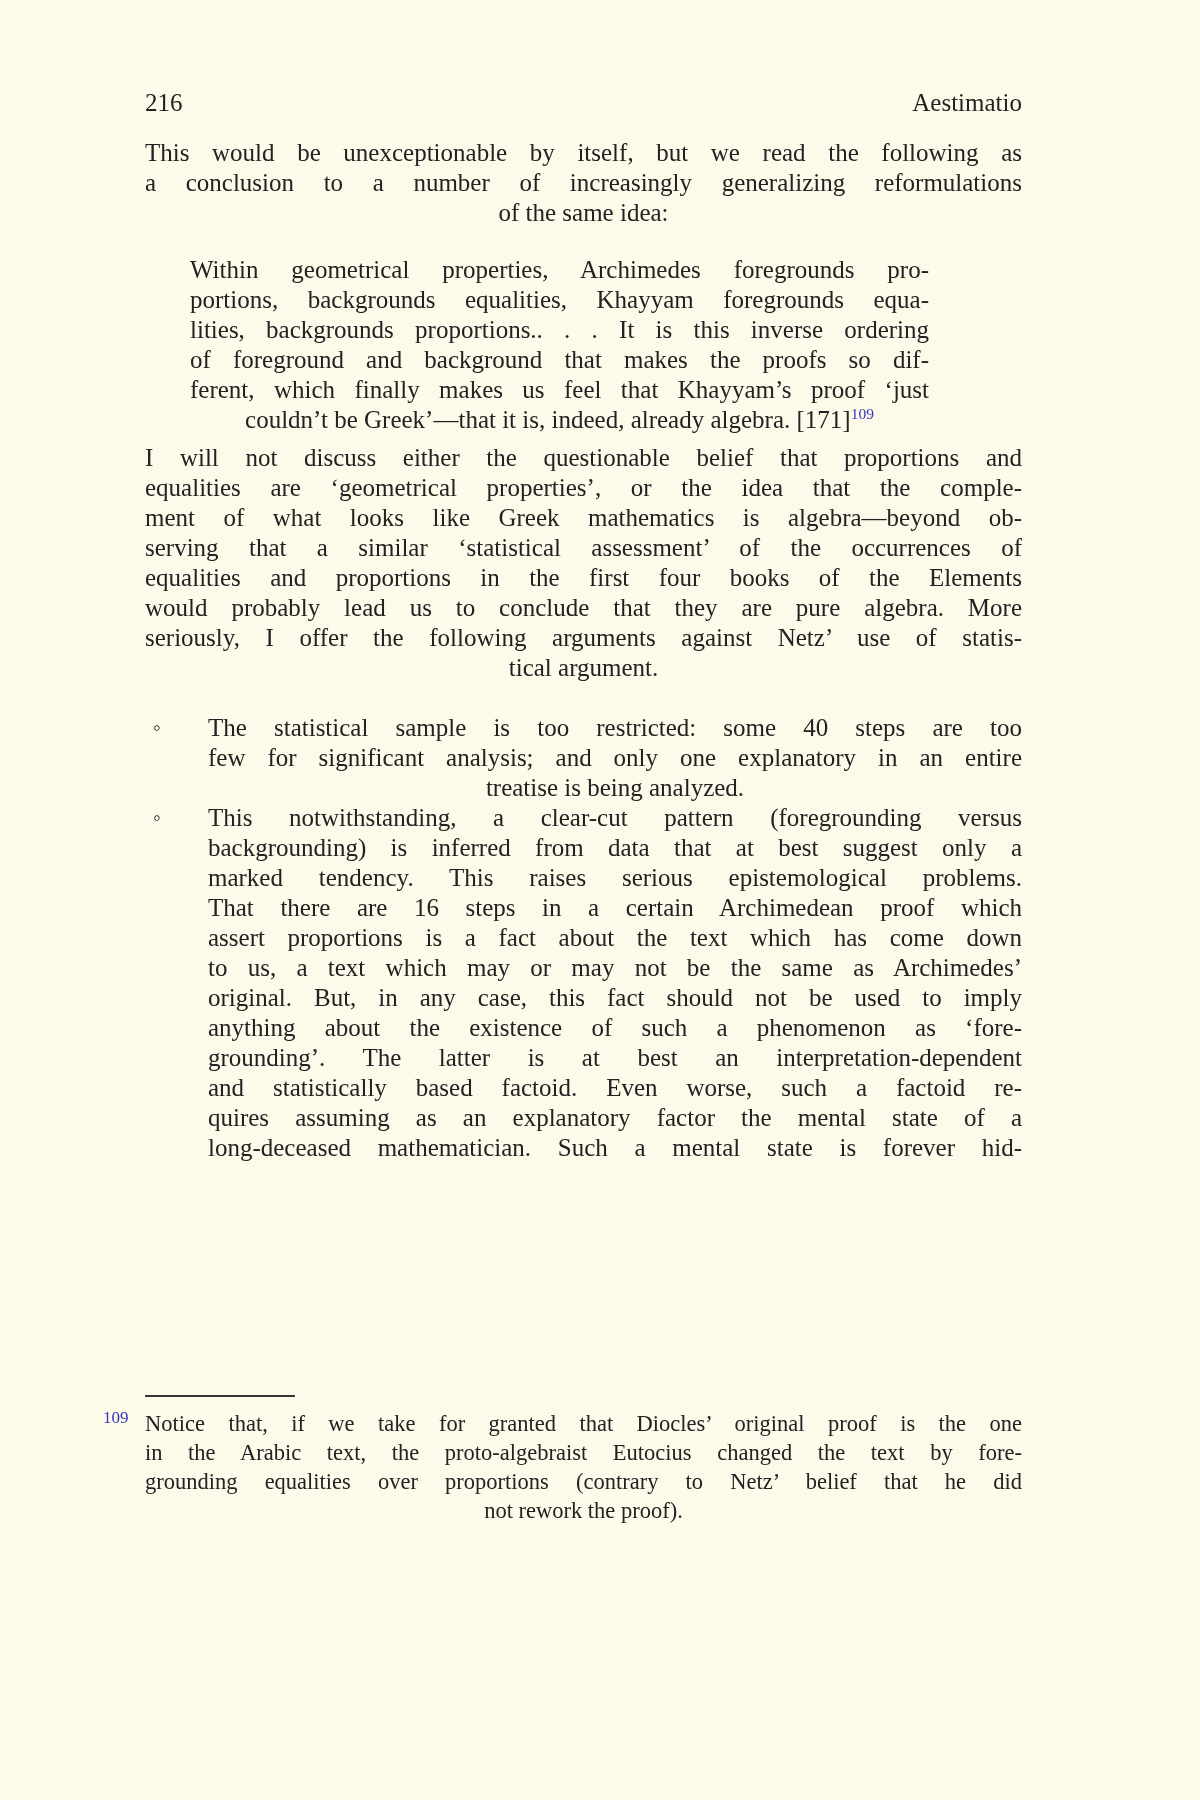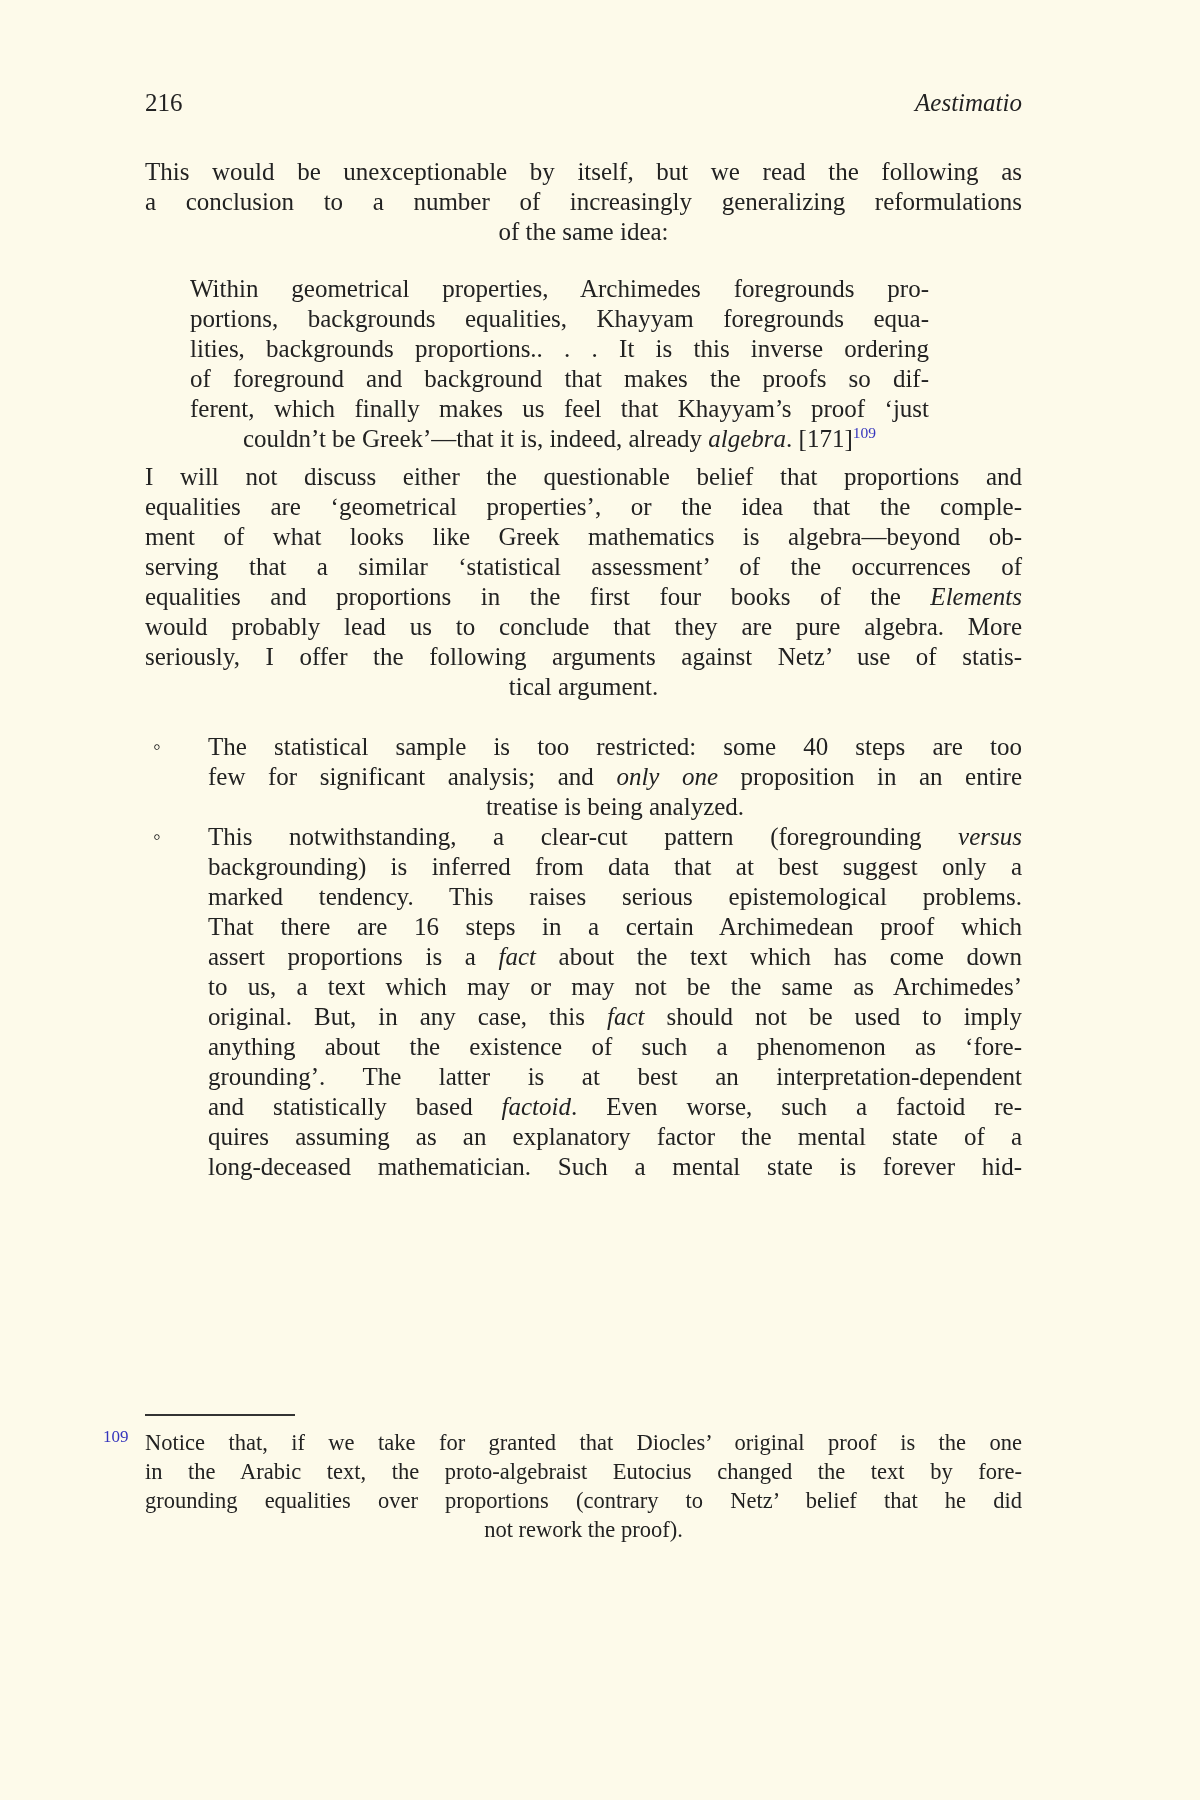--- a/index.html
+++ b/index.html
@@ -20,31 +20,31 @@
   .page{
     box-sizing:border-box;
     width:1200px;height:1312px;
     padding:88px 178px 0 145px;
   }
   .running-head{
     display:flex;
     justify-content:space-between;
     align-items:baseline;
   }
-  .it{font-style:italic;}
+  .it{}
   .line{
     text-align:justify;
     text-align-last:justify;
     white-space:normal;
   }
   .line.last{
     text-align:center;
     text-align-last:auto;
   }
-  .para.p1{margin-top:39px;}
+  .para.p1{margin-top:20px;}
   .quote{
     margin:27px 93px 0 45px;
   }
   .para.p2{margin-top:8px;}
   .arg-list{margin-top:30px;}
   .list-item{display:flex;}
   .marker{
     width:55px;
     flex:0 0 55px;
     text-align:left;
@@ -110,21 +110,21 @@
       <div class="line"><span>would probably lead us to conclude that they are pure algebra. More</span></div>
       <div class="line"><span>seriously, I offer the following arguments against Netz’ use of statis-</span></div>
       <div class="line last"><span>tical argument.</span></div>
     </div>
 
   <div class="arg-list">
       <div class="list-item">
         <span class="marker">◦</span>
         <div class="item-lines">
           <div class="line"><span>The statistical sample is too restricted: some 40 steps are too</span></div>
-          <div class="line"><span>few for significant analysis; and </span><span class="it">only one</span><span> proposition in an entire</span></div>
+          <div class="line"><span>few for significant analysis; and </span><span class="it">only one</span><span> explanatory in an entire</span></div>
           <div class="line last"><span>treatise is being analyzed.</span></div>
         </div>
       </div>
       <div class="list-item">
         <span class="marker">◦</span>
         <div class="item-lines">
           <div class="line"><span>This notwithstanding, a clear-cut pattern (foregrounding </span><span class="it">versus</span></div>
           <div class="line"><span>backgrounding) is inferred from data that at best suggest only a</span></div>
           <div class="line"><span>marked tendency. This raises serious epistemological problems.</span></div>
           <div class="line"><span>That there are 16 steps in a certain Archimedean proof which</span></div>

